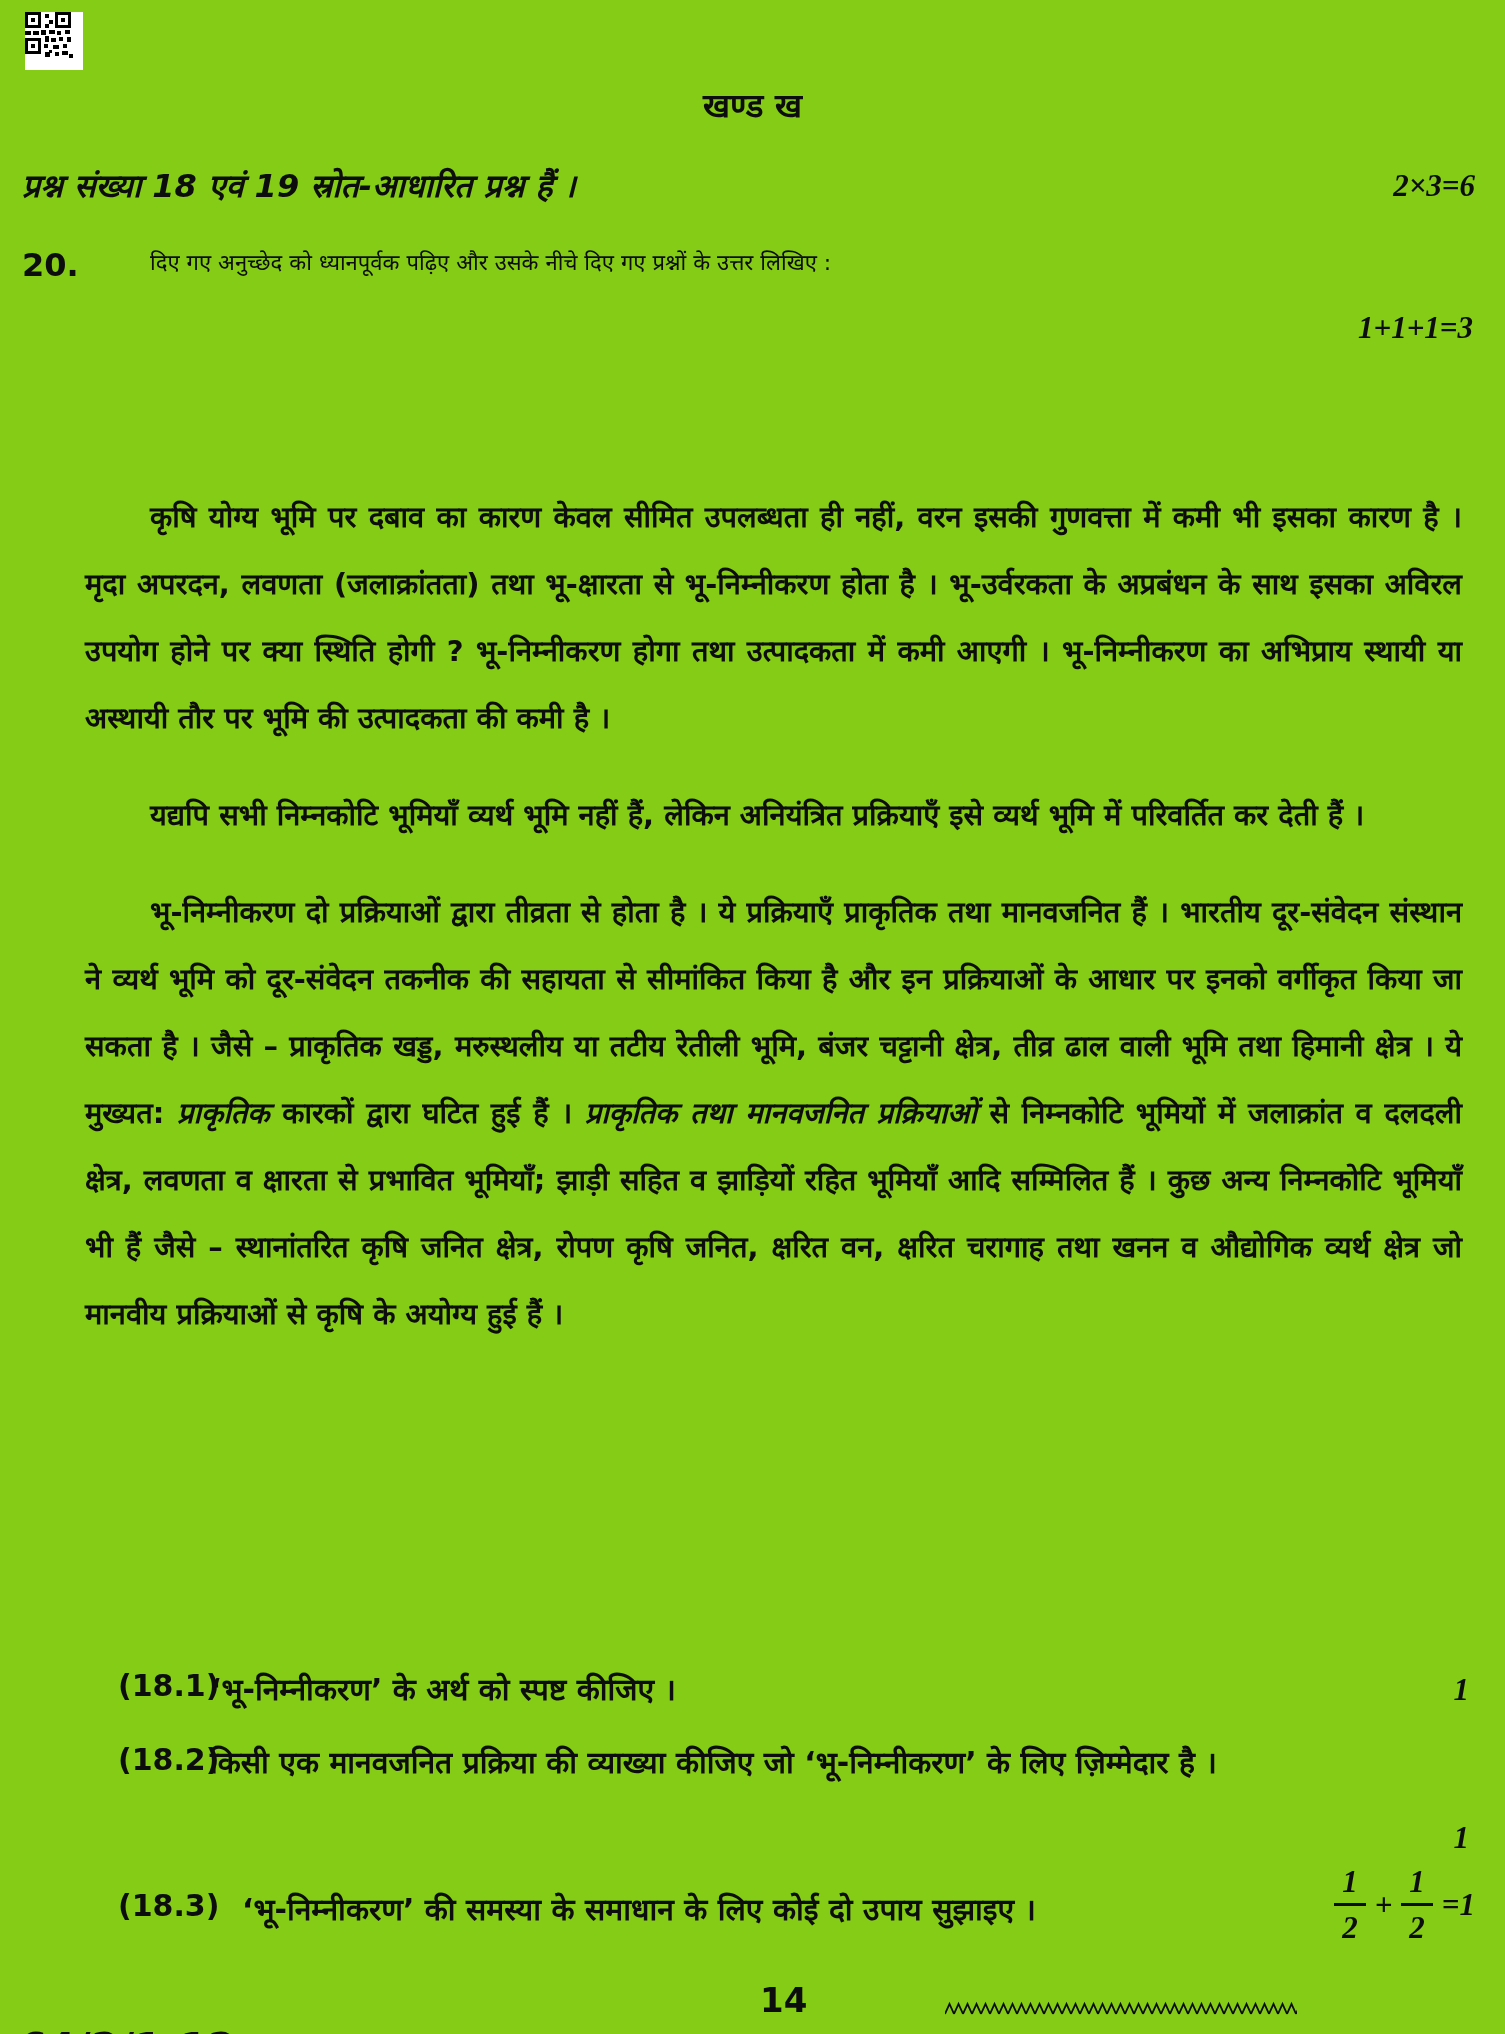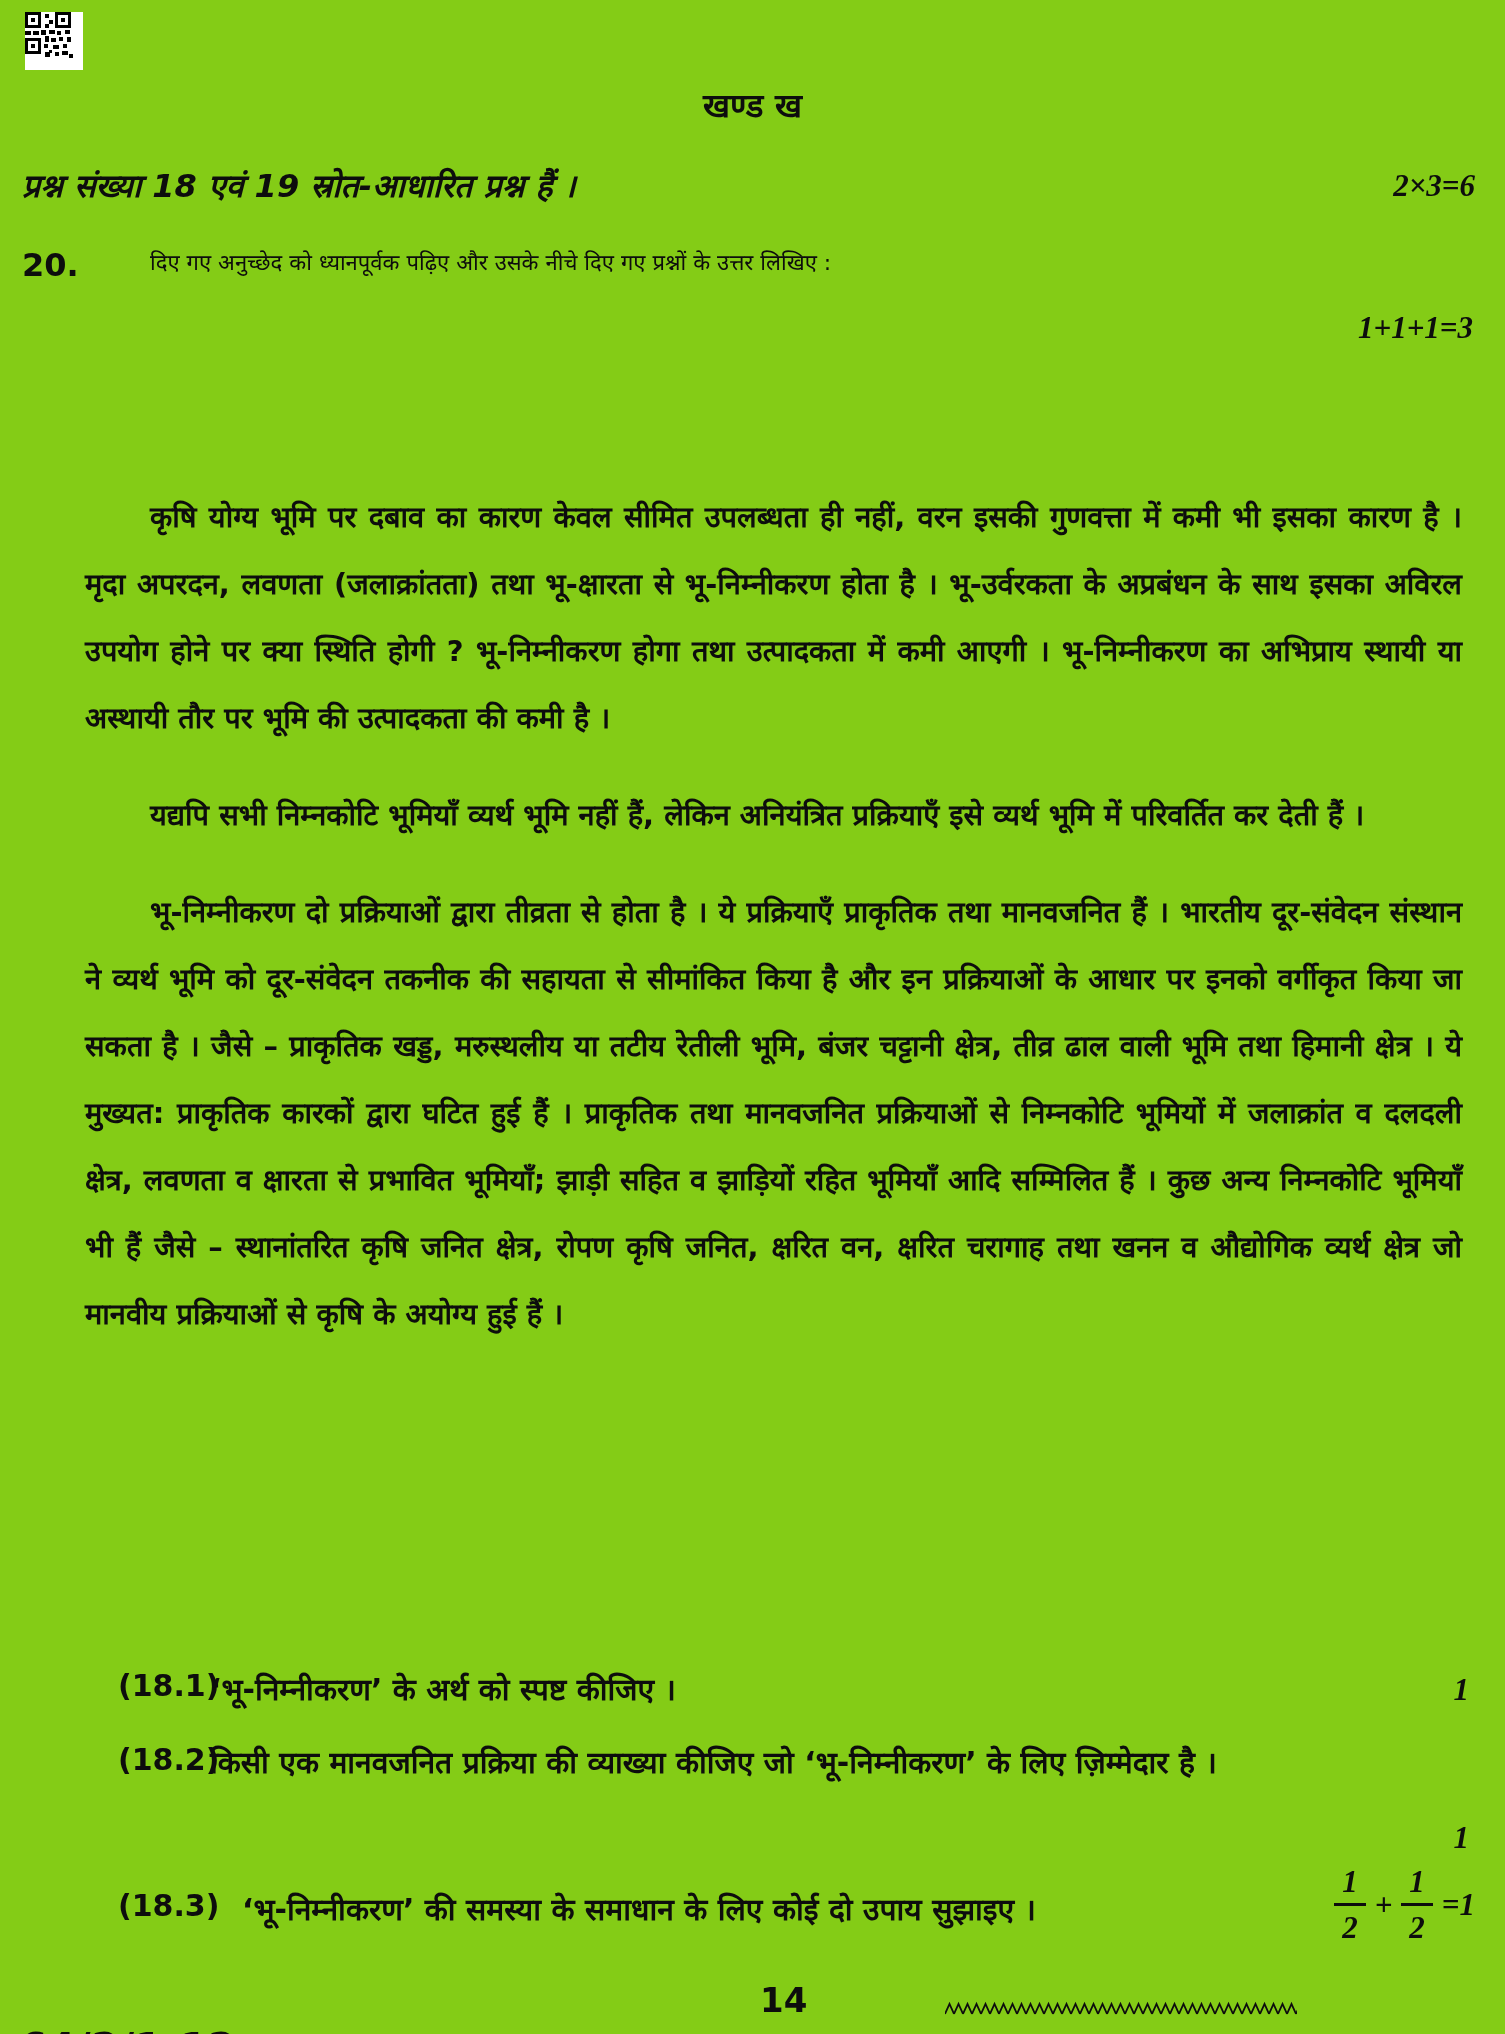--- a/index.html
+++ b/index.html
@@ -42,21 +42,21 @@
     font-size:34px;font-weight:700;
   }
   .passage{
     left:85px;top:484px;width:1377px;
     font-size:29px;font-weight:700;
     line-height:67px;
     text-align:justify;
   }
   .passage p.para{margin:0 0 30px 0;text-indent:65px;}
   .passage p.para:last-child{margin-bottom:0;}
-  .passage .it{}
+  .passage .it{font-style:italic;}
   
   .subq-label{font-size:30px;font-weight:700;left:118px;}
   .subq-text{font-size:30px;font-weight:700;left:210px;line-height:70px;}
   .lab181{top:1668px;}
   .txt181{top:1668px;width:1180px;line-height:44px;}
   .m181{right:36px;top:1672px;}
   .lab182{top:1742px;}
   .txt182{top:1728px;width:1160px;text-align:justify;}
   .m182{right:36px;top:1820px;}
   .lab183{top:1888px;}

